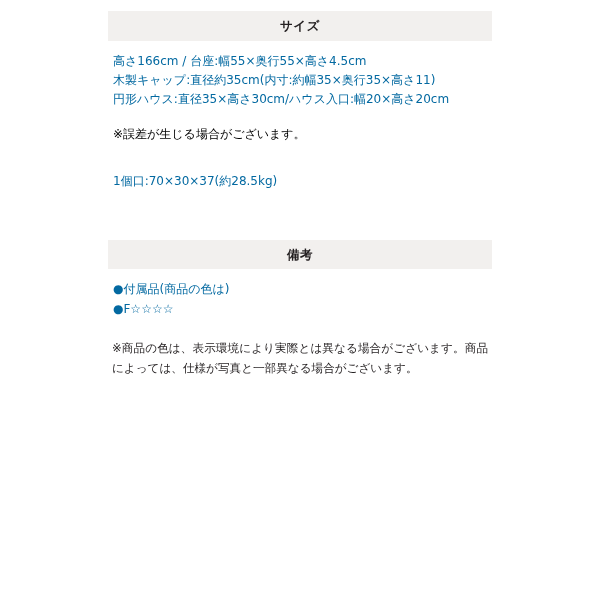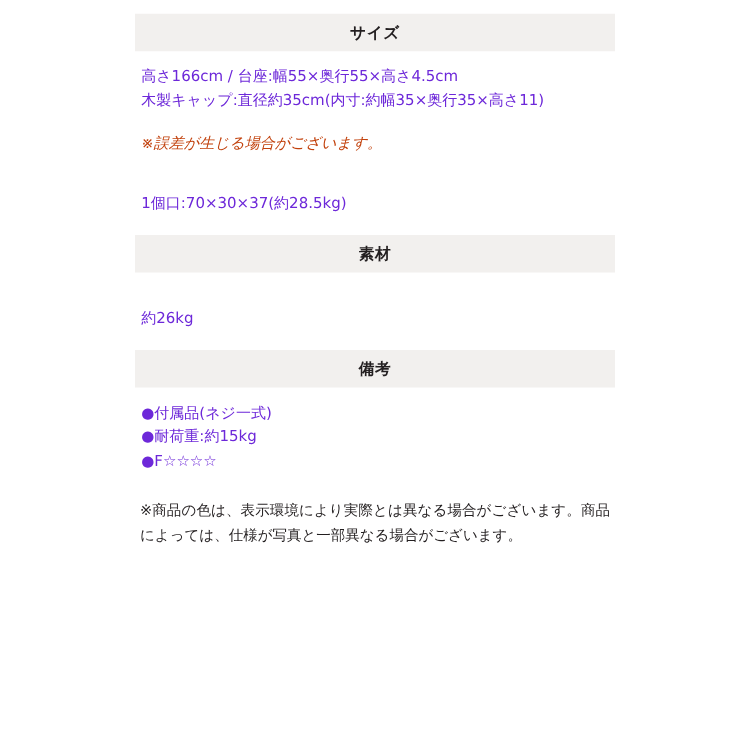--- a/index.html
+++ b/index.html
@@ -28,30 +28,29 @@
     font-weight: bold;
     color: #231f20;
     padding: 6px 0 6px 0;
     letter-spacing: 0.5px;
     line-height: 1.4;
   }
   .spacer-top { height: 11px; }
   .body-block {
     font-size: 12px;
     line-height: 1.62;
-    color: #6d28d9;
+    color: #0369a1;
     padding: 11px 5px 0 5px;
   }
   .body-block .line { white-space: nowrap; }
   .note-line {
     font-size: 12px;
     line-height: 1.62;
-    color: #c2410c;
+    color: #000000;
     padding: 15px 5px 0 5px;
-    font-style: italic;
   }
   .gap-after-block { height: 17px; }
   .gap-medium { height: 16px; }
   .footnotes {
     font-size: 11.6px;
     line-height: 1.75;
     color: #231f20;
     padding: 19px 4px 0 4px;
     text-align: justify;
   }
@@ -64,41 +63,37 @@
 <body>
 
 <div class="page">
 
   <div class="spacer-top"></div>
 
   <div class="section-header">サイズ</div>
   <div class="body-block">
     <div class="line">高さ166cm / 台座:幅55×奥行55×高さ4.5cm</div>
     <div class="line">木製キャップ:直径約35cm(内寸:約幅35×奥行35×高さ11)</div>
+    <div class="line">円形ハウス:直径35×高さ30cm/ハウス入口:幅20×高さ20cm</div>
   </div>
   <div class="note-line">※誤差が生じる場合がございます。</div>
   <div class="gap-after-block"></div>
 
   <div class="body-block">
     <div class="line">1個口:70×30×37(約28.5kg)</div>
   </div>
   <div class="gap-medium"></div>
 
-  <div class="section-header">素材</div>
   <div class="gap-medium"></div>
 
-  <div class="body-block">
-    <div class="line">約26kg</div>
-  </div>
   <div class="gap-medium"></div>
 
   <div class="section-header">備考</div>
   <div class="body-block">
-    <div class="line">●付属品(ネジ一式)</div>
-    <div class="line">●耐荷重:約15kg</div>
+    <div class="line">●付属品(商品の色は)</div>
     <div class="line">●F☆☆☆☆</div>
   </div>
 
   <div class="footnotes">
     <p>※商品の色は、表示環境により実際とは異なる場合がございます。商品によっては、仕様が写真と一部異なる場合がございます。</p>
 
   </div>
 
 </div>
 

